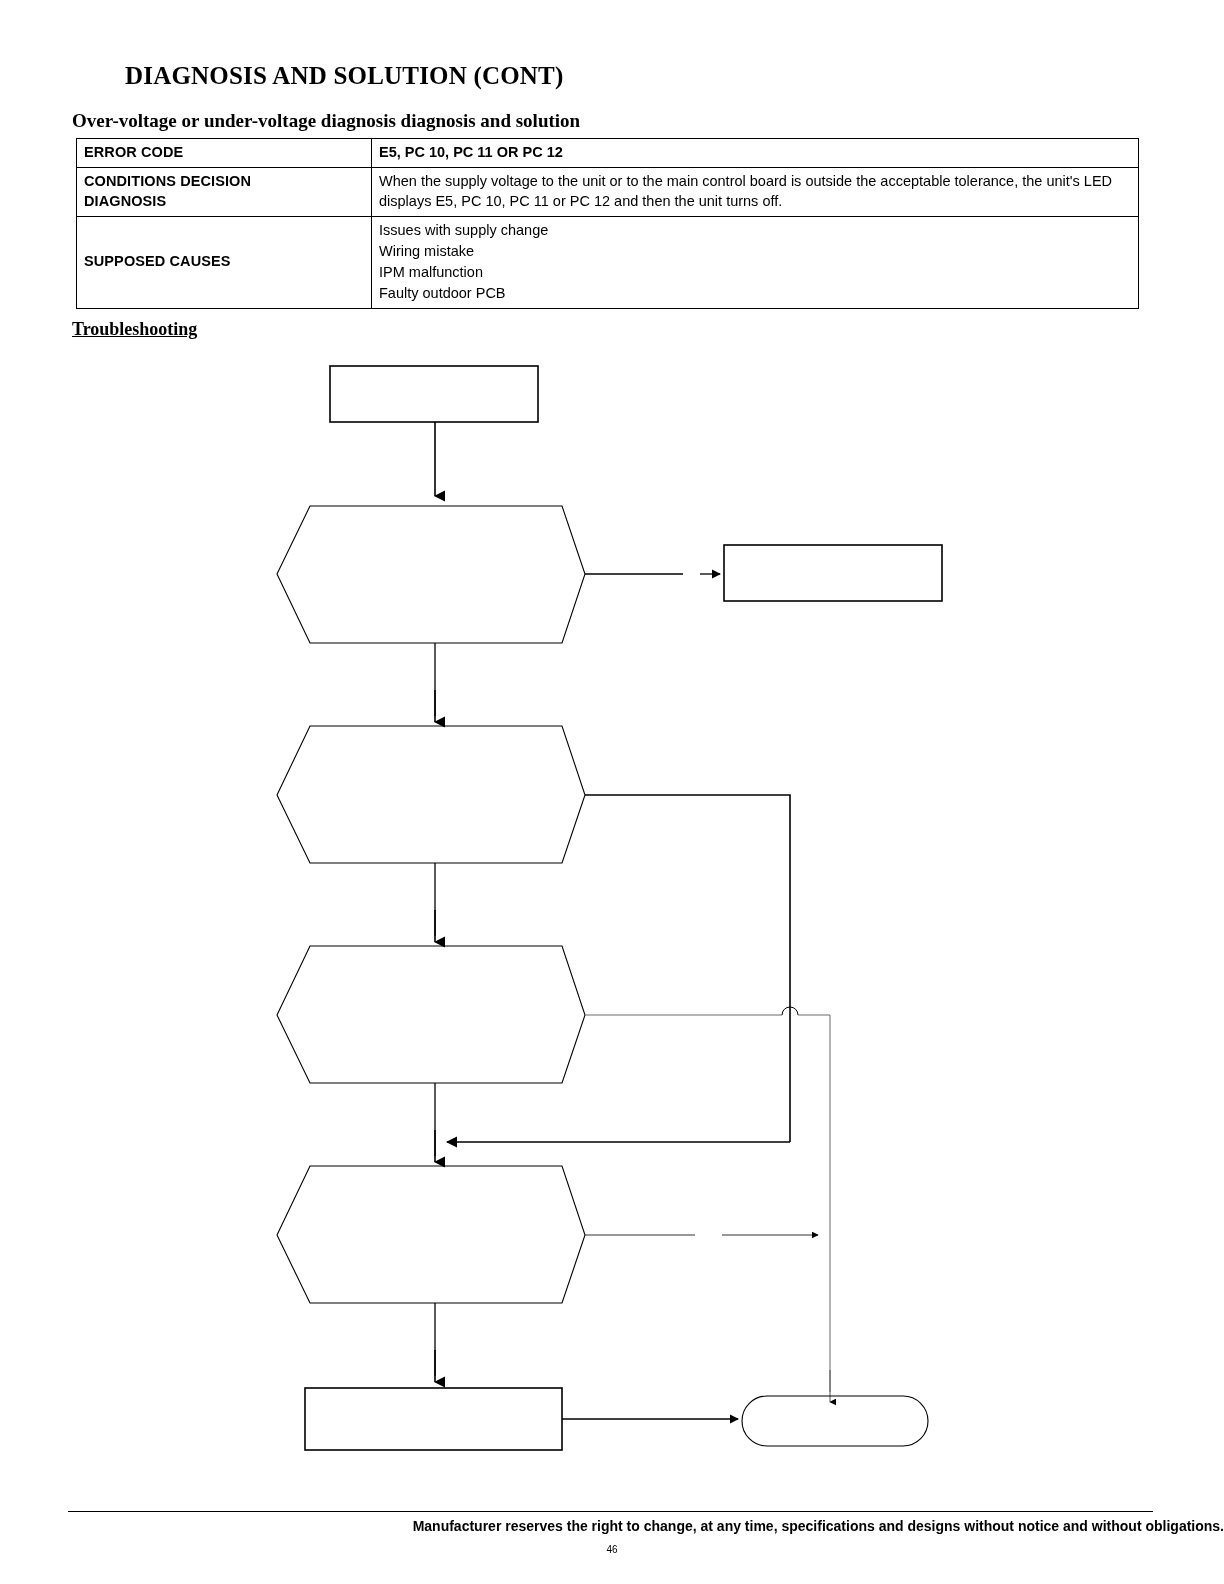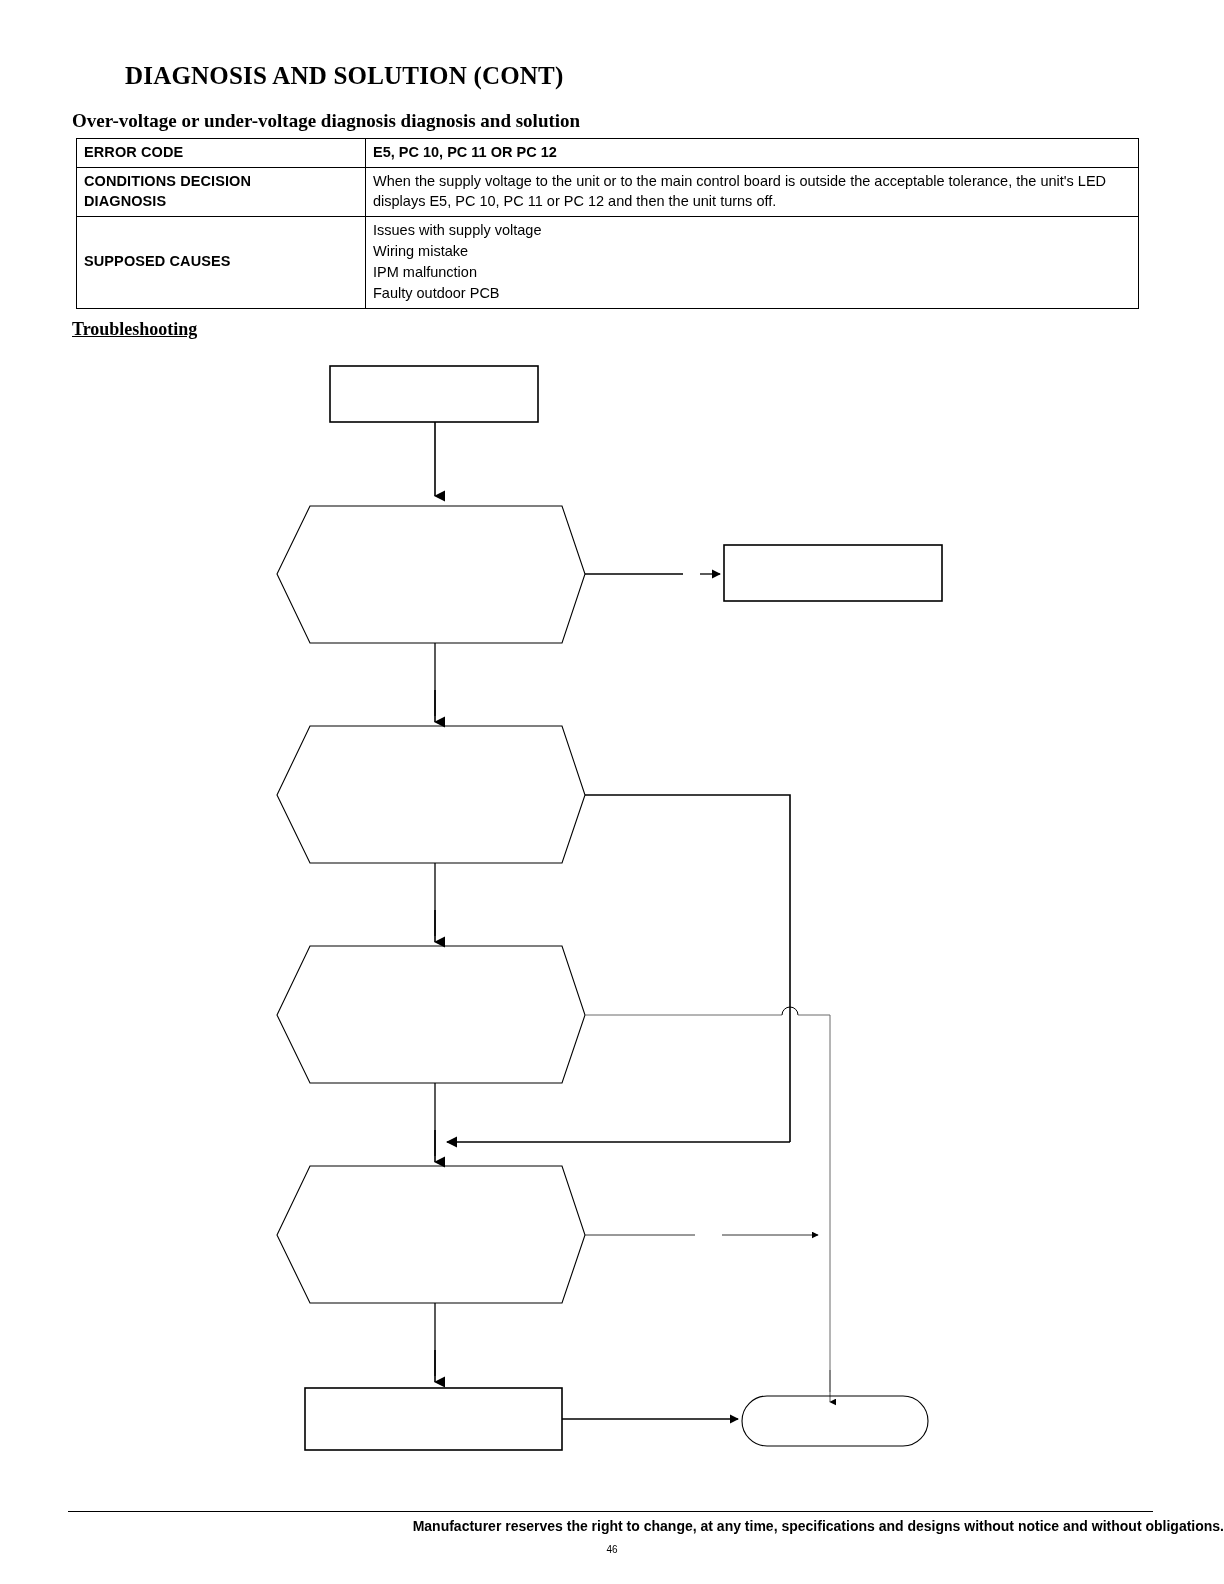--- a/index.html
+++ b/index.html
@@ -53,21 +53,21 @@
     position: absolute;
     left: 76px;
     top: 138px;
     width: 1063px;
     border-collapse: collapse;
     table-layout: fixed;
   }
   .diag-table td {
     border: 1px solid #000000;
     vertical-align: top;
-    padding: 3px 4px 4px 7px;
+    padding: 3px 10px 4px 7px;
     font-size: 14.5px;
     line-height: 1.42;
   }
   .diag-table td.label {
     width: 277px;
     font-weight: bold;
     letter-spacing: 0.1px;
   }
   .diag-table td.value-bold {
     font-weight: bold;
@@ -140,21 +140,21 @@
       <td class="label">
         <div>CONDITIONS DECISION</div>
         <div>DIAGNOSIS</div>
       </td>
       <td>When the supply voltage to the unit or to the main control board is outside the acceptable tolerance, the unit's LED displays E5, PC 10, PC 11 or PC 12 and then the unit turns off.</td>
     </tr>
     <tr>
       <td class="label mid">SUPPOSED CAUSES</td>
       <td>
         <ul class="causes-list">
-          <li>Issues with supply voltage</li>
+          <li>Issues with supply change</li>
           <li>Wiring mistake</li>
           <li>IPM malfunction</li>
           <li>Faulty outdoor PCB</li>
         </ul>
       </td>
     </tr>
   </tbody>
 </table>
 
 <div class="troubleshooting-title">Troubleshooting</div>

